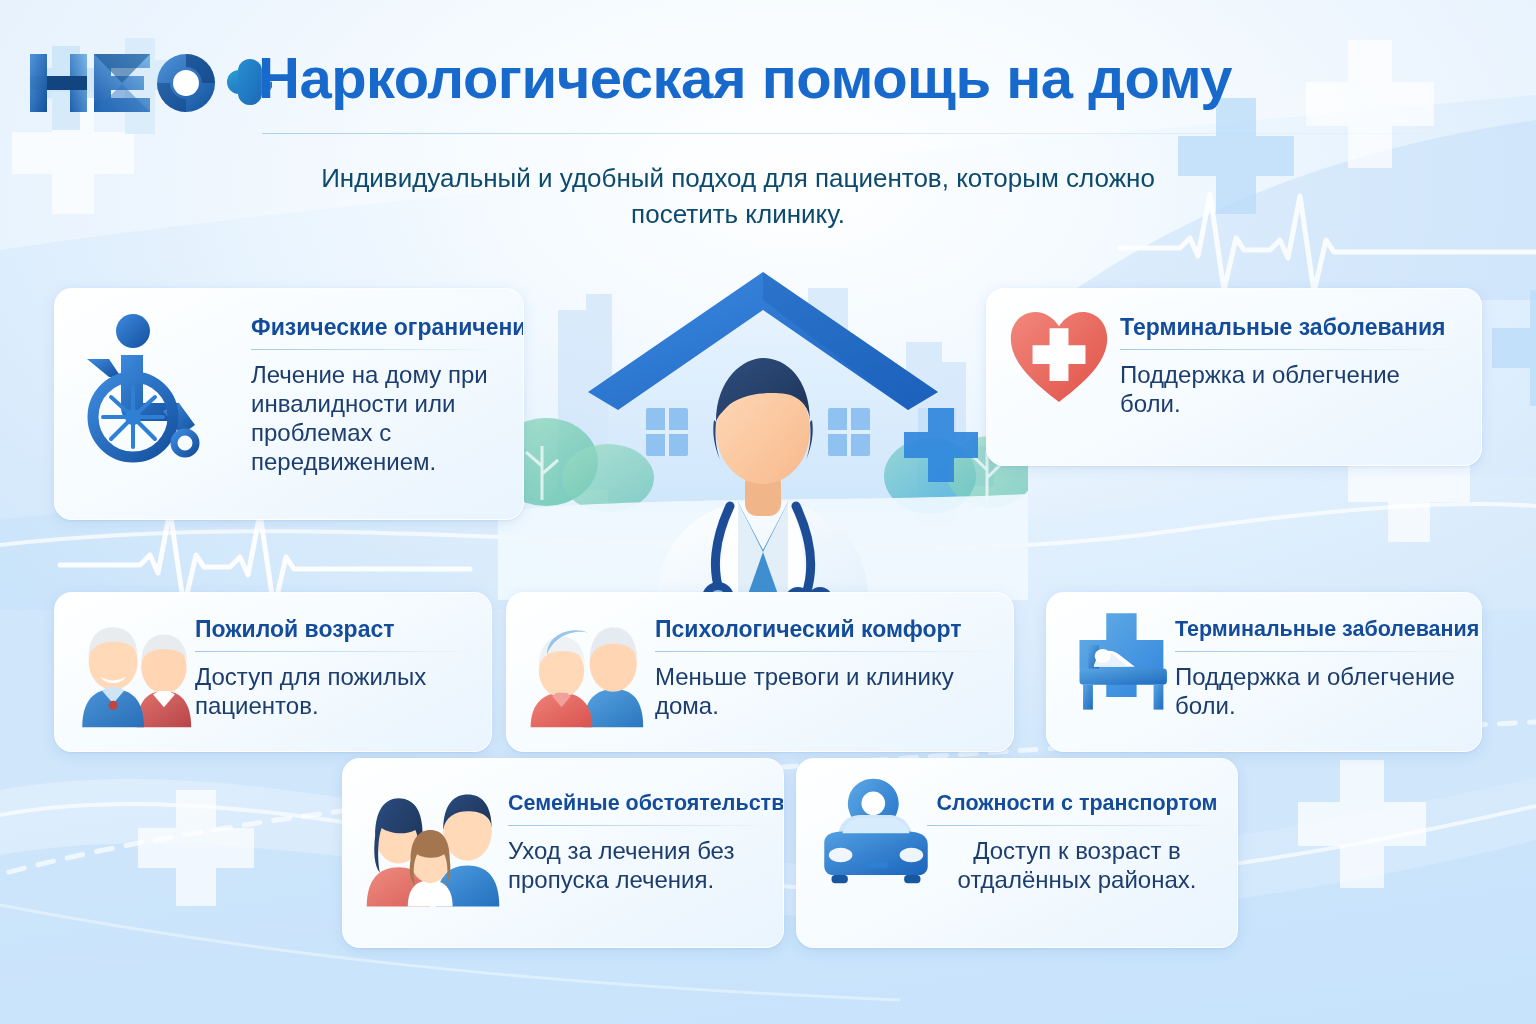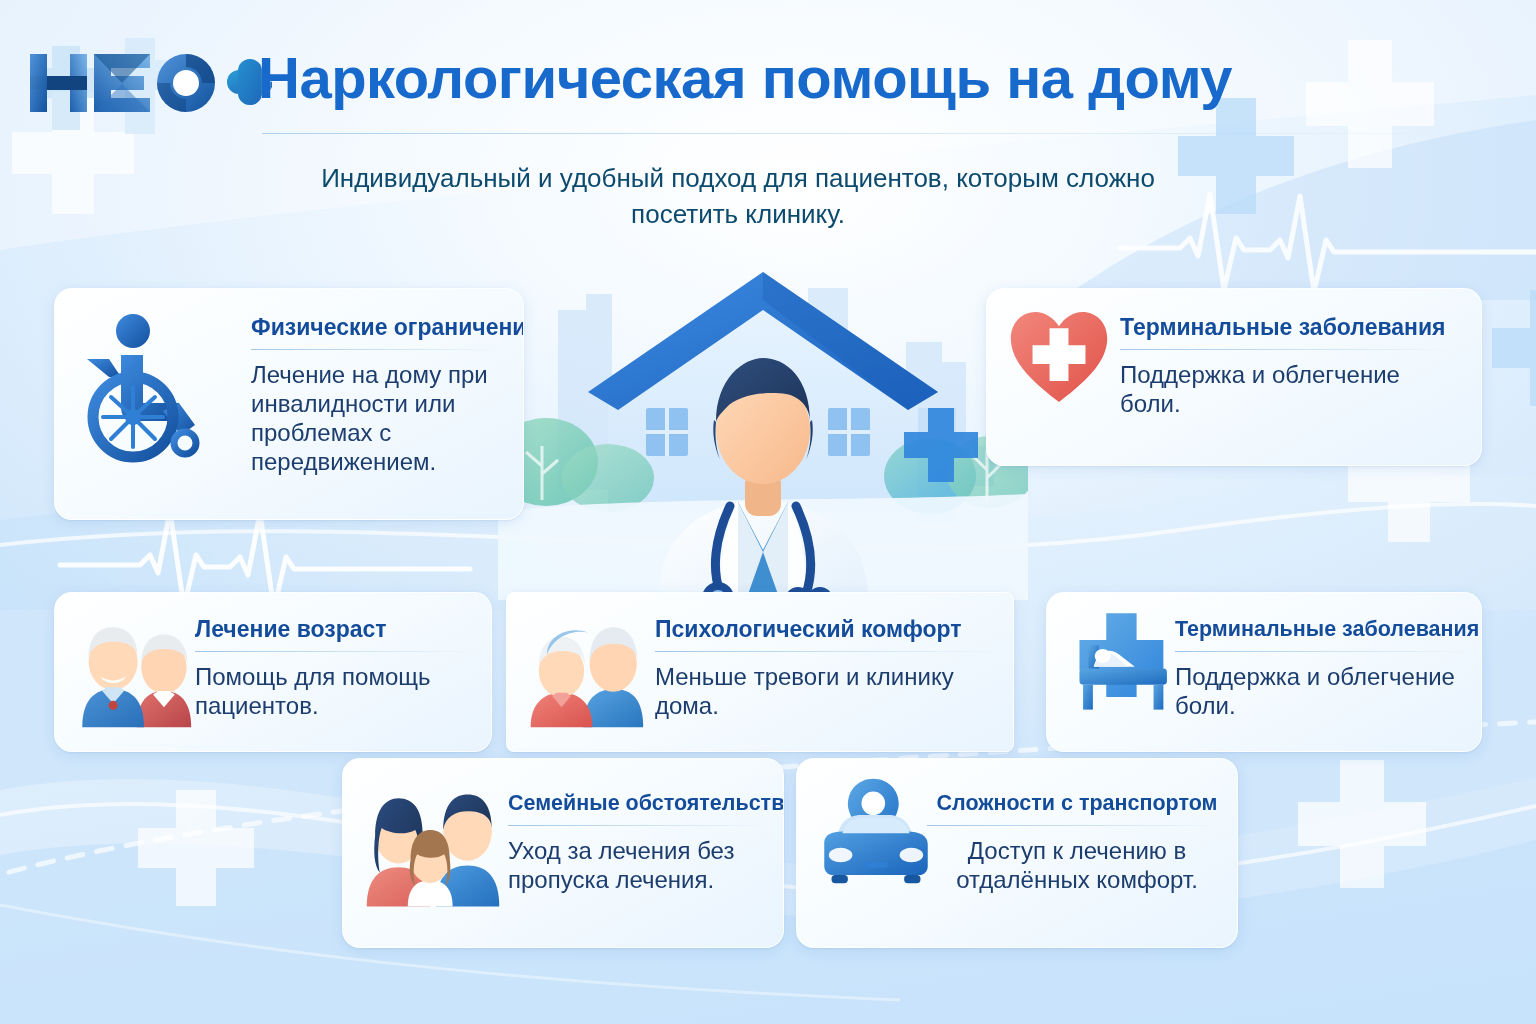--- a/index.html
+++ b/index.html
@@ -65,21 +65,21 @@
     font-size:24px; line-height:29px; color:#1C3D6E; font-weight:400;
   }
 
   
   #card-physical   { left:54px;   top:288px; width:470px; height:232px; }
   #card-physical  .card-body { left:196px; top:24px; width:250px; }
   #card-terminal-heart { left:986px; top:288px; width:496px; height:178px; }
   #card-terminal-heart .card-body { left:133px; top:24px; width:340px; }
   #card-elderly    { left:54px;   top:592px; width:438px; height:160px; }
   #card-elderly   .card-body { left:140px; top:22px; width:285px; }
-  #card-psych      { left:506px;  top:592px; width:508px; height:160px;border-radius:8px; }
+  #card-psych      { left:506px;  top:592px; width:508px; height:160px; }
   #card-psych     .card-body { left:148px; top:22px; width:350px; }
   #card-terminal-bed { left:1046px; top:592px; width:436px; height:160px; }
   #card-terminal-bed .card-body { left:128px; top:22px; width:300px; }
   #card-family     { left:342px;  top:758px; width:442px; height:190px; }
   #card-family    .card-body { left:165px; top:30px; width:265px; }
   #card-transport  { left:796px;  top:758px; width:442px; height:190px; }
   #card-transport .card-body { left:130px; top:30px; width:300px;text-align:center; }
 
   .tight .card-title { font-size:21.5px; }
 
@@ -368,23 +368,23 @@
       <path d="M86,92 L98,106 L110,92 L104,88 L92,88 Z" fill="#ffffff"></path>
 
       <path d="M8,128 C8,98 22,86 42,86 C62,86 76,98 76,128 Z" fill="url(#eldB)"></path>
       <ellipse cx="42" cy="56" rx="27" ry="31" fill="#ffd9b8"></ellipse>
       <path d="M15,52 C15,26 28,18 42,18 C57,18 69,28 69,52 C69,40 58,34 42,34 C28,34 17,40 15,52 Z" fill="#e8ecef"></path>
       <path d="M28,72 C34,78 50,78 56,72 C52,82 32,82 28,72 Z" fill="#ffffff"></path>
       <path d="M30,88 L42,102 L54,88 L50,84 L34,84 Z" fill="#cfe4f5"></path>
       <circle cx="42" cy="104" r="5" fill="#c0453f"></circle>
     </svg>
     <div class="card-body">
-      <div class="card-title">Лечение возраст</div>
-      <div class="card-rule"></div>
-      <div class="card-desc">Помощь для помощь пациентов.</div>
+      <div class="card-title">Пожилой возраст</div>
+      <div class="card-rule"></div>
+      <div class="card-desc">Доступ для пожилых пациентов.</div>
     </div>
   </div>
 
   <div class="card" id="card-psych">
     <svg class="card-icon" viewBox="0 0 130 130" width="118" height="118">
       <defs>
         <linearGradient id="psyB" x1="0" y1="0" x2="1" y2="1">
           <stop offset="0%" stop-color="#58a3e0"></stop>
             <stop offset="100%" stop-color="#2a76c0"></stop>
         </linearGradient>
@@ -499,17 +499,17 @@
       <path d="M28,62 C32,50 38,46 50,45 L80,45 C92,46 98,52 102,62 Z" fill="#d6ebfc"></path>
       <ellipse cx="26" cy="86" rx="13" ry="8" fill="#ffffff" opacity=".92"></ellipse>
       <ellipse cx="104" cy="86" rx="13" ry="8" fill="#ffffff" opacity=".92"></ellipse>
       <rect x="52" y="94" width="26" height="6" rx="3" fill="#2f7fd4"></rect>
       <rect x="16" y="108" width="18" height="9" rx="4" fill="#17579f"></rect>
       <rect x="96" y="108" width="18" height="9" rx="4" fill="#17579f"></rect>
     </svg>
     <div class="card-body">
       <div class="card-title">Сложности с транспортом</div>
       <div class="card-rule"></div>
-      <div class="card-desc">Доступ к лечению в отдалённых комфорт.</div>
+      <div class="card-desc">Доступ к возраст в отдалённых районах.</div>
     </div>
   </div>
 
 </div>
 
 </body></html>

